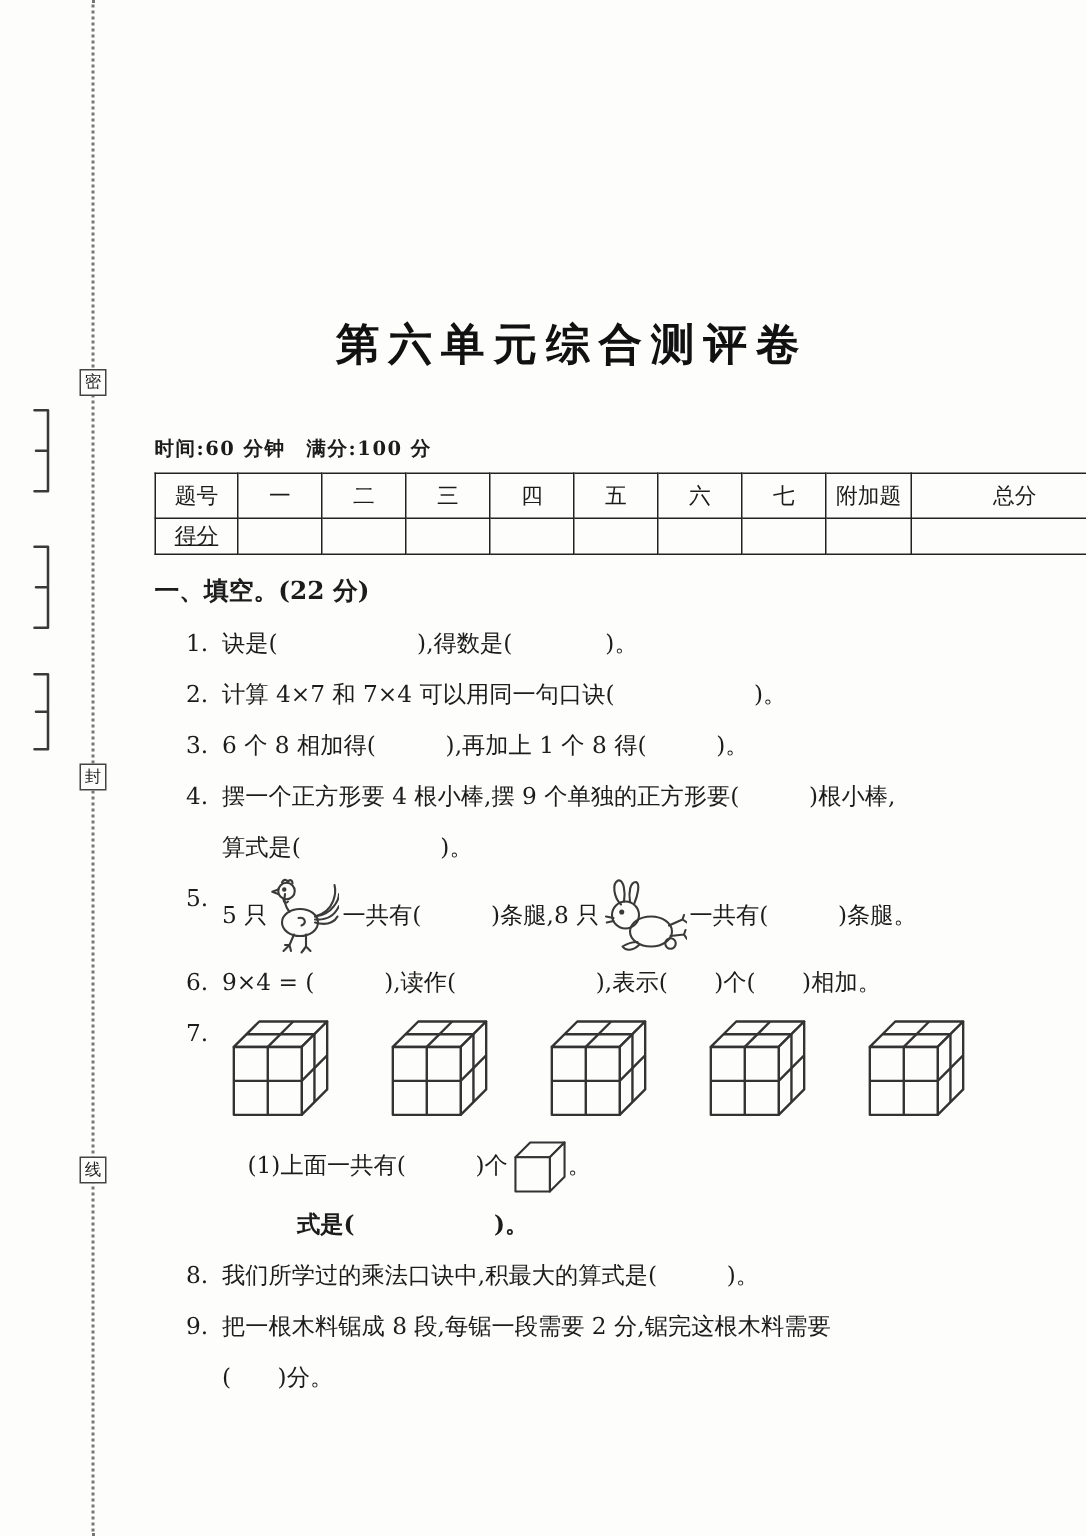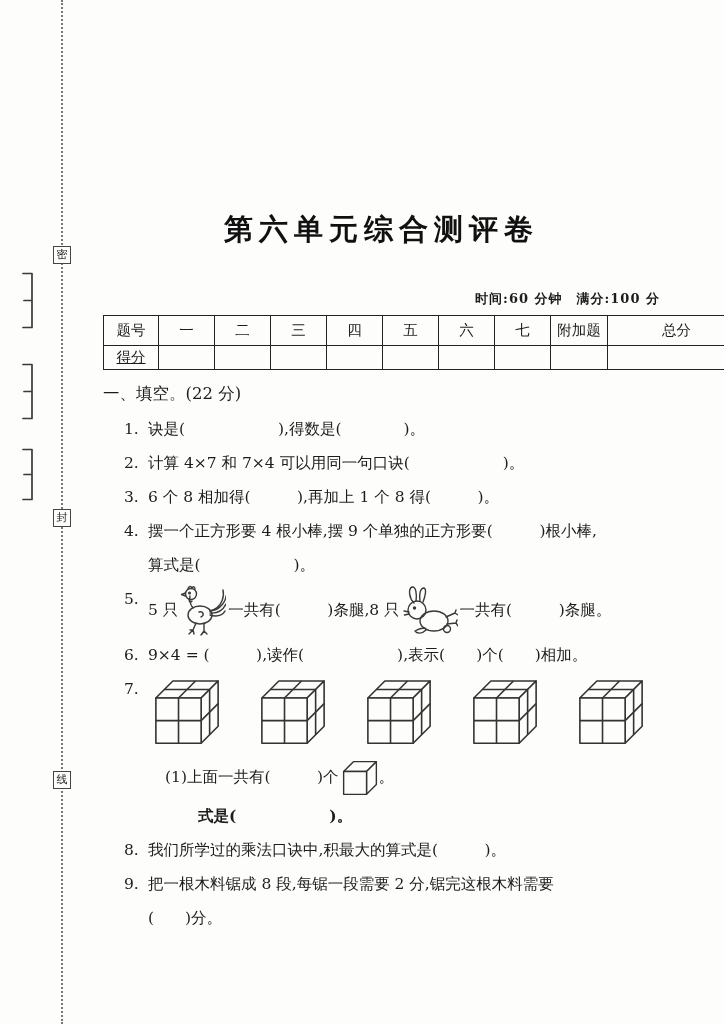--- a/index.html
+++ b/index.html
@@ -21,36 +21,36 @@
     font-family:"DejaVu Sans","Liberation Sans",sans-serif;
   }
   .bracket { position:absolute; left:21px; }
   
   .content { position:absolute; left:103px; top:188px; width:557px;margin-top:22px; }
   h1.title {
     text-align:center; font-size:29px; font-weight:bold; letter-spacing:6px;
     color:#111;
   }
   .meta {
-    text-align:right; font-size:13px; font-weight:bold; margin-top:40px;
+    font-size:13px; font-weight:bold; margin-top:40px;
     letter-spacing:1px;
   }
   table.score {
     border-collapse:collapse; width:643px; margin-top:7px;
     table-layout:fixed;
   }
   table.score td {
     border:1.6px solid #222; text-align:center; font-size:14.5px;
     height:30px; padding:0;
   }
   table.score tr.score-row td { height:24px;text-decoration:underline; }
   table.score col.c-label { width:55px; }
   table.score col.c-num { width:56px; }
   table.score col.c-extra { width:57px; }
-  .section-heading { font-size:16.5px; font-weight:normal; margin-top:13px; }
+  .section-heading { font-size:16.5px; font-weight:bold; margin-top:13px; }
   .questions { margin-top:7px; }
   .q { display:flex; padding-left:21px; }
   .qnum { flex:none; width:24px; font-size:15.5px; line-height:34px; }
   .qbody { flex:1; font-size:15.5px; }
   .qline { line-height:34px; }
   .subline { padding-left:17px; }
   .subwrap { padding-left:50px;font-weight:bold; }
   .cube-row { display:flex; justify-content:space-between; width:496px; padding:5px 0 4px 6px; }
   .inline-img { display:inline-block; vertical-align:middle; }
   .img-pad { margin:0 2px; }

